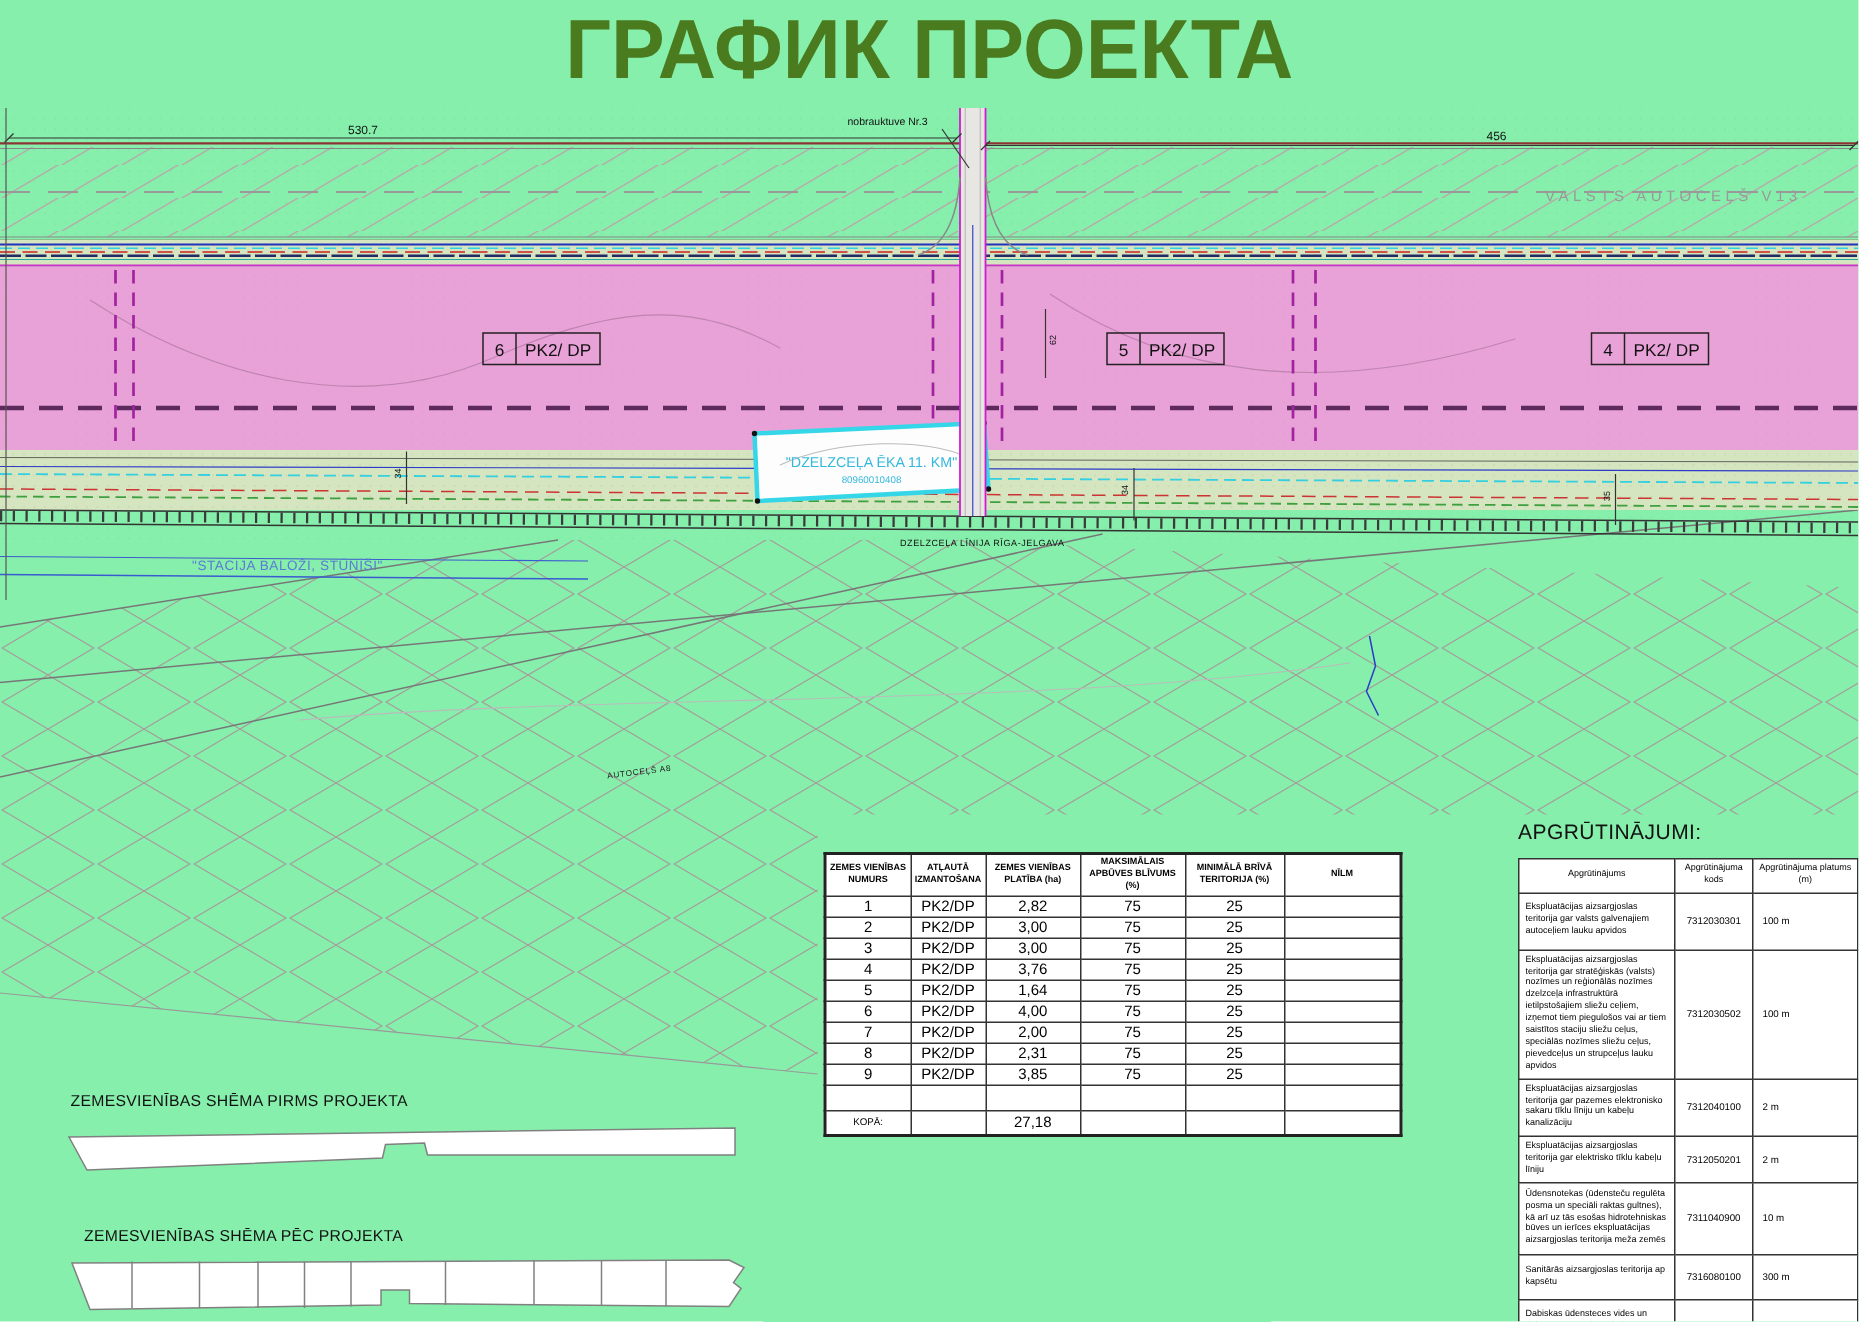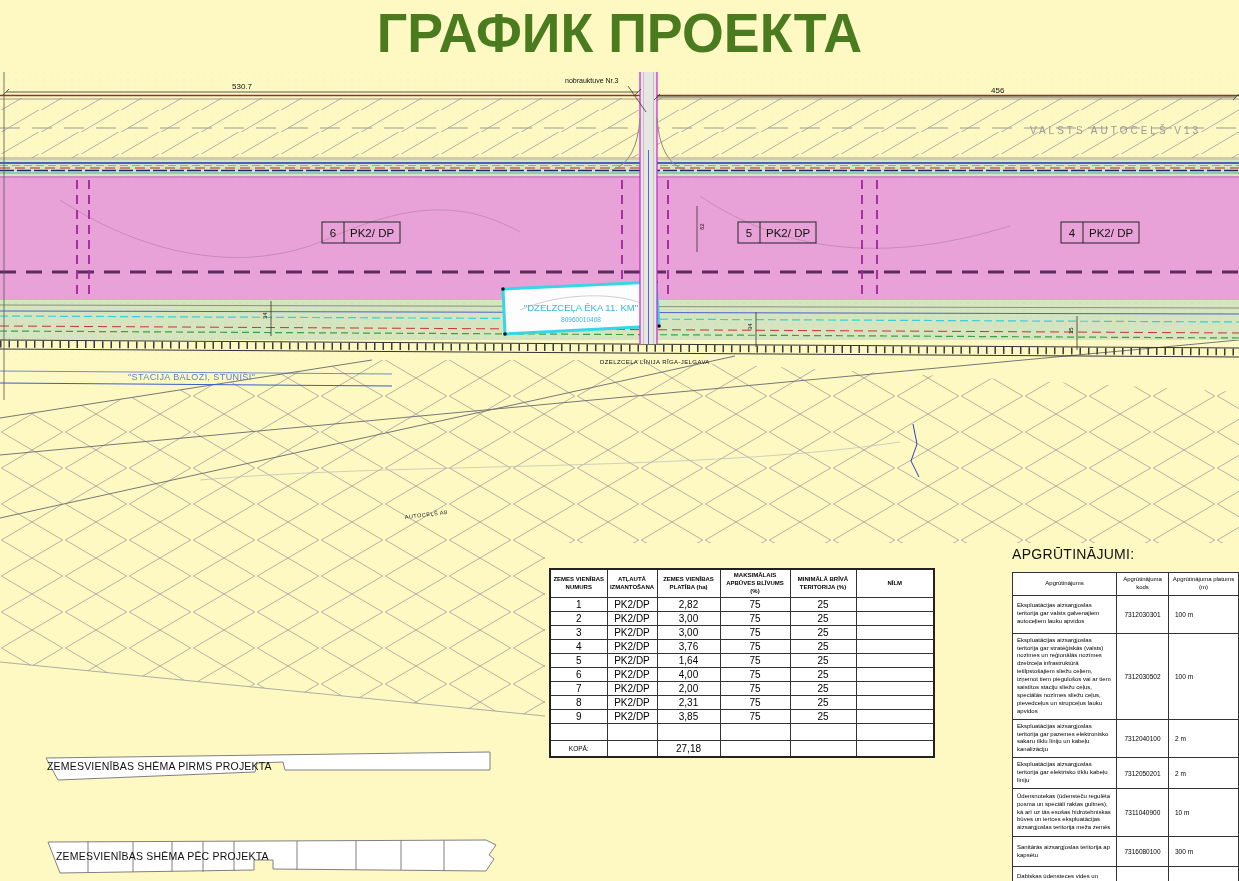--- a/index.html
+++ b/index.html
@@ -1,16 +1,16 @@
 <!DOCTYPE html>
 <html><head>
 <meta charset="utf-8">
 <style>
   html,body{margin:0;padding:0;background:#fff;}
-  .page{position:relative;width:1239px;height:881px;overflow:hidden;background:#fef9c3;
+  .page{position:relative;width:1239px;height:881px;overflow:hidden;background:#86efac;
         font-family:"Liberation Sans",sans-serif;}
   .main-title{position:absolute;top:0;left:0;width:100%;text-align:center;
         font-size:56px;font-weight:bold;color:#4a7c1f;letter-spacing:0;
         transform:scaleX(.96);transform-origin:center;white-space:nowrap;}
   svg{position:absolute;top:0;left:0;}
   .tbl-title{position:absolute;font-size:13.5px;color:#111;letter-spacing:.3px;white-space:nowrap;}
   table{border-collapse:collapse;background:#fff;}
   
   .usage{position:absolute;left:549px;top:568px;border:2px solid #222;table-layout:fixed;}
   .usage th,.usage td{border:1px solid #333;overflow:hidden;}
@@ -19,21 +19,21 @@
   .usage .blank td{height:14px;}
   .usage .total td{height:13px;}
   .usage .total .lbl{font-size:6.5px;}
   
   .enc{position:absolute;left:1012px;top:572px;border:1.5px solid #222;table-layout:fixed;width:226px;}
   .enc th,.enc td{border:1px solid #333;overflow:hidden;vertical-align:middle;}
   .enc th{font-size:6px;font-weight:normal;padding:3px 2px;line-height:1.3;}
   .enc td.name{font-size:6px;text-align:left;padding:3px 4px;line-height:1.32;}
   .enc td.code{font-size:6.5px;text-align:center;}
   .enc td.wid{font-size:6.5px;text-align:left;padding-left:6px;}
-  .schem-label{position:absolute;font-size:10.5px;color:#111;letter-spacing:.2px;white-space:nowrap;margin-top:32px;}
+  .schem-label{position:absolute;font-size:10.5px;color:#111;letter-spacing:.2px;white-space:nowrap;}
   text{font-family:"Liberation Sans",sans-serif;}
 </style>
 </head>
 <body>
 
 <div class="page">
 
   <div class="main-title">ГРАФИК ПРОЕКТА</div>
 
   <svg width="1239" height="881" viewBox="0 0 1239 881">

